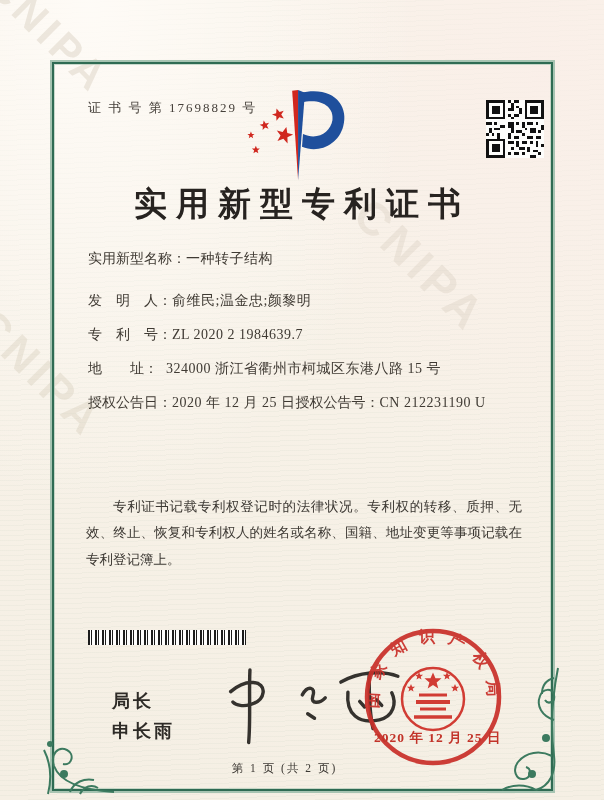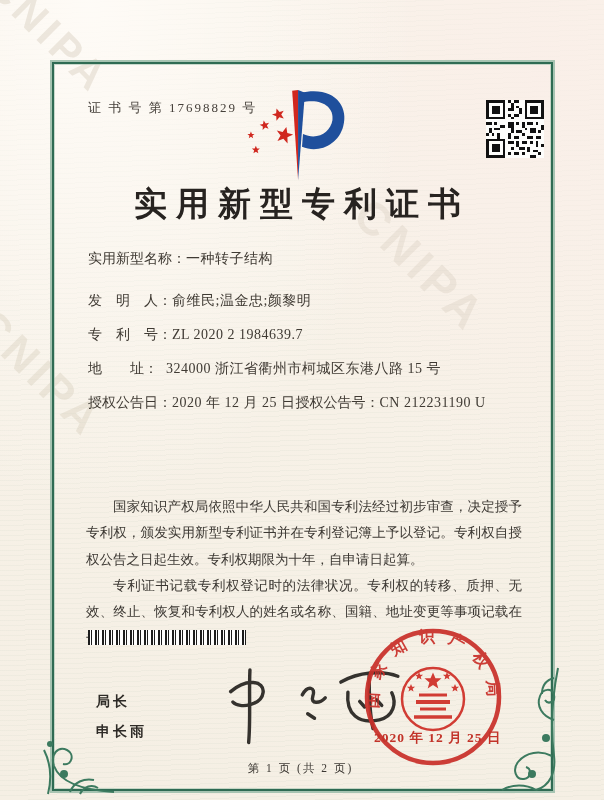--- a/index.html
+++ b/index.html
@@ -25,27 +25,27 @@
   .frow{height:34px;line-height:20px;white-space:nowrap;}
   .flabel{display:inline-block;min-width:78px;}
   .fvalue{letter-spacing:.5px;}
   .pair2{}
   .paras{position:absolute;left:86px;top:494px;width:436px;font-size:13.5px;
          line-height:1.95;color:#3c3833;text-align:justify;}
   .paras p{margin:0;text-indent:2em;}
   .barcode{position:absolute;left:88px;top:630px;width:158px;height:15px;
     background:repeating-linear-gradient(90deg,#1c1c1c 0 2px,#fdfdfd 2px 3px,#1c1c1c 3px 4px,
       #fdfdfd 4px 7px,#1c1c1c 7px 9px,#fdfdfd 9px 10px,#1c1c1c 10px 11px,#fdfdfd 11px 14px);}
-  .signer{position:absolute;left:96px;top:686px;font-family:Liberation Sans, sans-serif;
-          font-size:14px;font-weight:600;color:#2e2b27;letter-spacing:3px;line-height:30px;}
+  .signer{position:absolute;left:112px;top:686px;font-family:Liberation Serif, serif;
+          font-size:18px;font-weight:600;color:#2e2b27;letter-spacing:3px;line-height:30px;}
   .sig{position:absolute;left:215px;top:660px;transform:rotate(-2deg);}
   .sealwrap{position:absolute;left:358px;top:622px;opacity:.93;}
   .sealdate{position:absolute;left:374px;top:729px;font-size:13.5px;color:#c23329;
             letter-spacing:1px;white-space:nowrap;font-weight:600;}
-  .footer{position:absolute;left:52px;top:761px;width:497px;text-align:center;
+  .footer{position:absolute;left:36px;top:761px;width:497px;text-align:center;
           font-size:11.5px;color:#3c3833;letter-spacing:2px;}
   .orn{position:absolute;}
 </style>
 </head>
 <body>
 
 <div class="page">
 
   <div class="wm" style="left:-28px;top:8px;font-size:42px;">CNIPA</div>
   <div class="wm" style="left:338px;top:238px;font-size:46px;color:rgba(198,184,164,.22);">CNIPA</div>
@@ -156,21 +156,20 @@
     </div>
     <div class="frow">
       <span class="flabel">地　　址：</span><span class="fvalue">324000 浙江省衢州市柯城区东港八路 15 号</span>
     </div>
     <div class="frow">
       <span class="flabel">授权公告日：</span><span class="fvalue">2020 年 12 月 25 日</span><span class="pair2"><span class="flabel" style="min-width:0;">授权公告号：</span><span class="fvalue">CN 212231190 U</span></span>
     </div>
   </div>
 
   <div class="paras">
-    <p>国家知识产权局依照中华人民共和国专利法经过初步审查，决定授予专利权，颁发实用新型专利证书并在专利登记簿上予以登记。专利权自授权公告之日起生效。专利权期限为十年，自申请日起算。</p>
     <p>专利证书记载专利权登记时的法律状况。专利权的转移、质押、无效、终止、恢复和专利权人的姓名或名称、国籍、地址变更等事项记载在专利登记簿上。</p>
   </div>
 
   <div class="barcode"></div>
 
   <div class="signer">
     <div>局长</div>
     <div>申长雨</div>
   </div>
 

